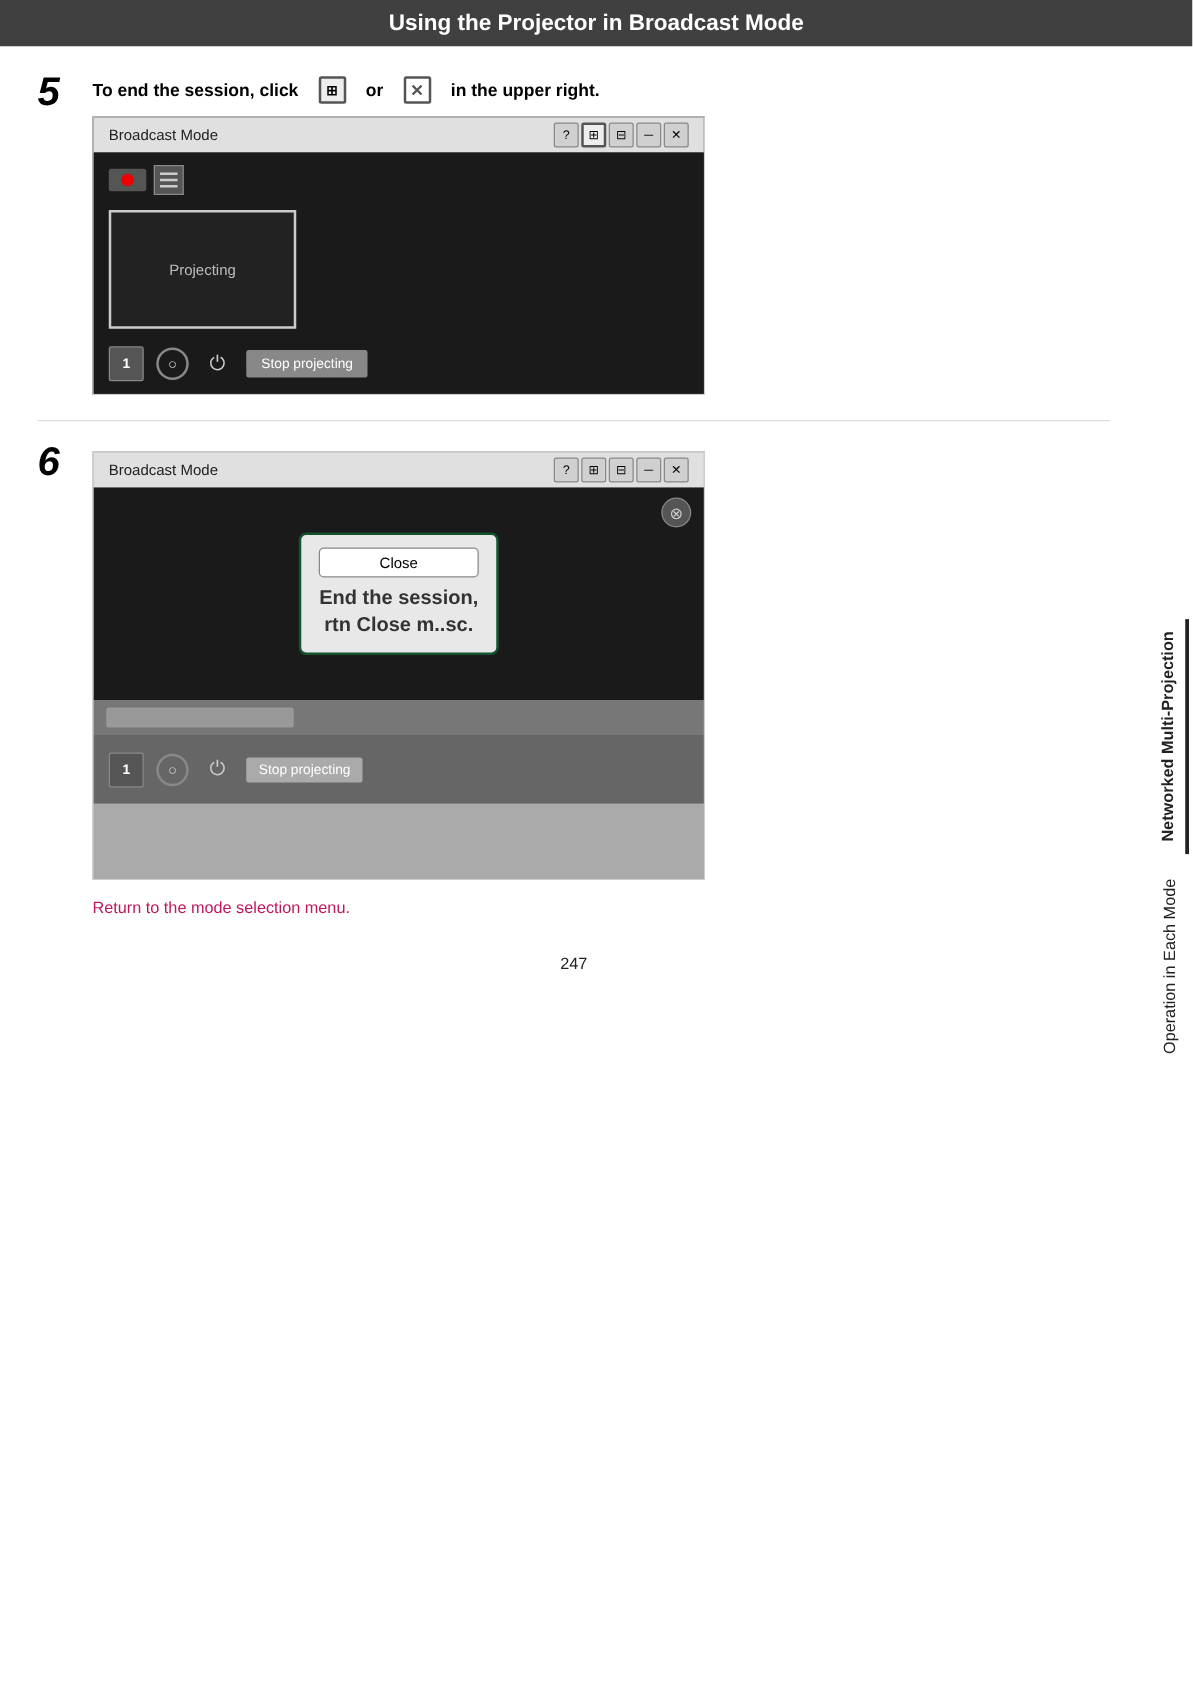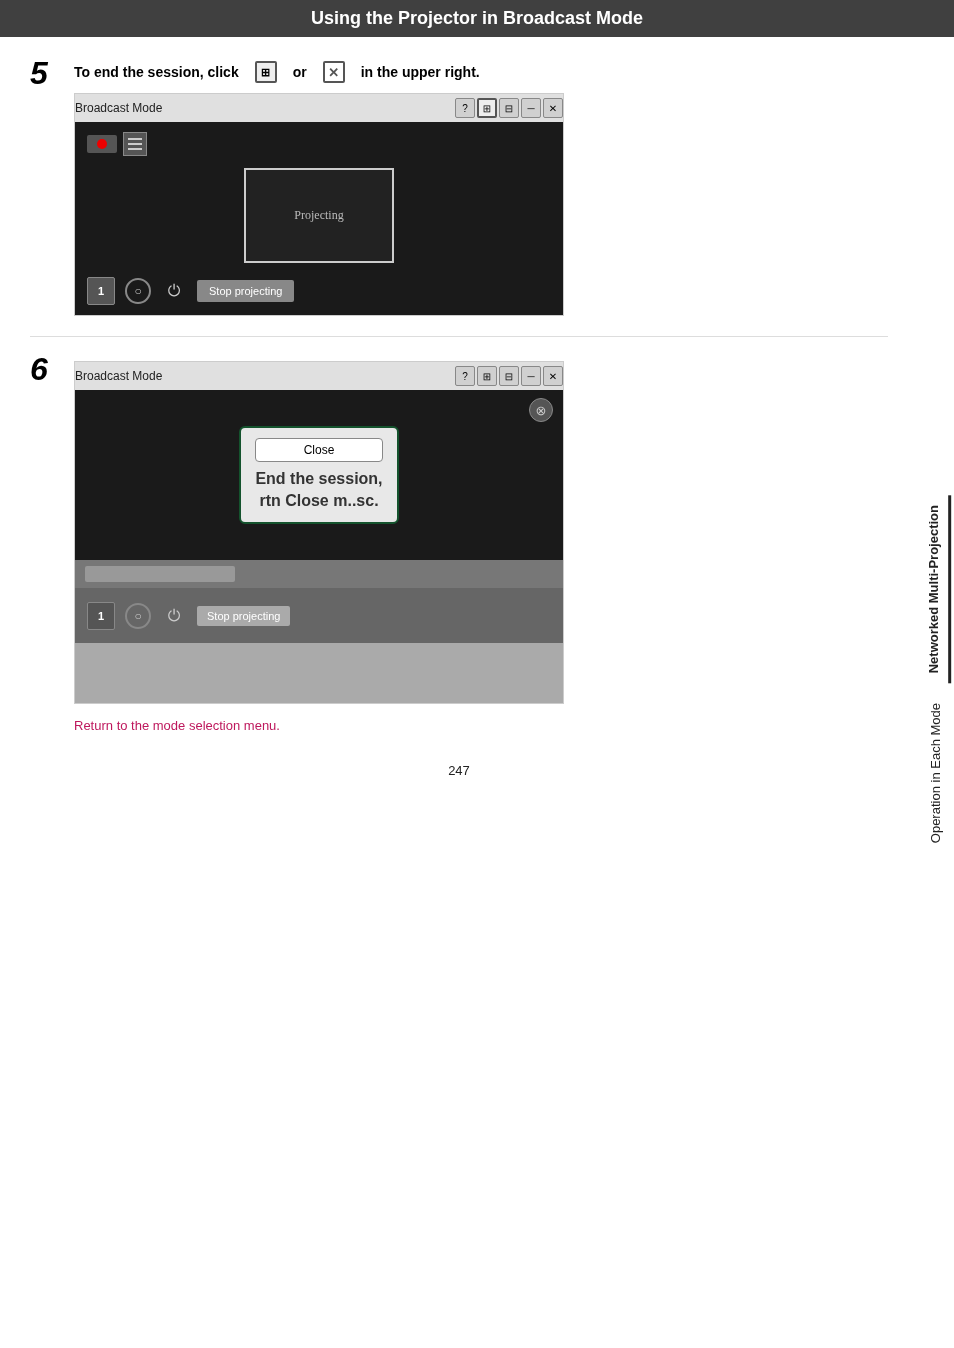--- a/index.html
+++ b/index.html
@@ -134,21 +134,21 @@
       min-height: 220px;
       position: relative;
       margin-top: 4px;
     }
 
     .screenshot-titlebar {
       background: #e0e0e0;
       display: flex;
       align-items: center;
       justify-content: space-between;
-      padding: 3px 0;
+      padding: 3px 12px;
       height: 28px;
     }
 
     .titlebar-title {
       font-size: 12px;
       font-weight: normal;
       color: #222;
     }
 
     .titlebar-buttons {
@@ -220,24 +220,23 @@
     }
 
     .menu-line {
       width: 14px;
       height: 2px;
       background: #ccc;
     }
 
     .ss1-center {
       display: flex;
-      justify-content: center;
+      justify-content: flex-start;
       align-items: center;
       margin: 10px 0 14px 0;
-      font-family: Liberation Serif, serif;
     }
 
     .projecting-box {
       border: 2px solid #ccc;
       background: #222;
       width: 150px;
       height: 95px;
       display: flex;
       align-items: center;
       justify-content: center;

